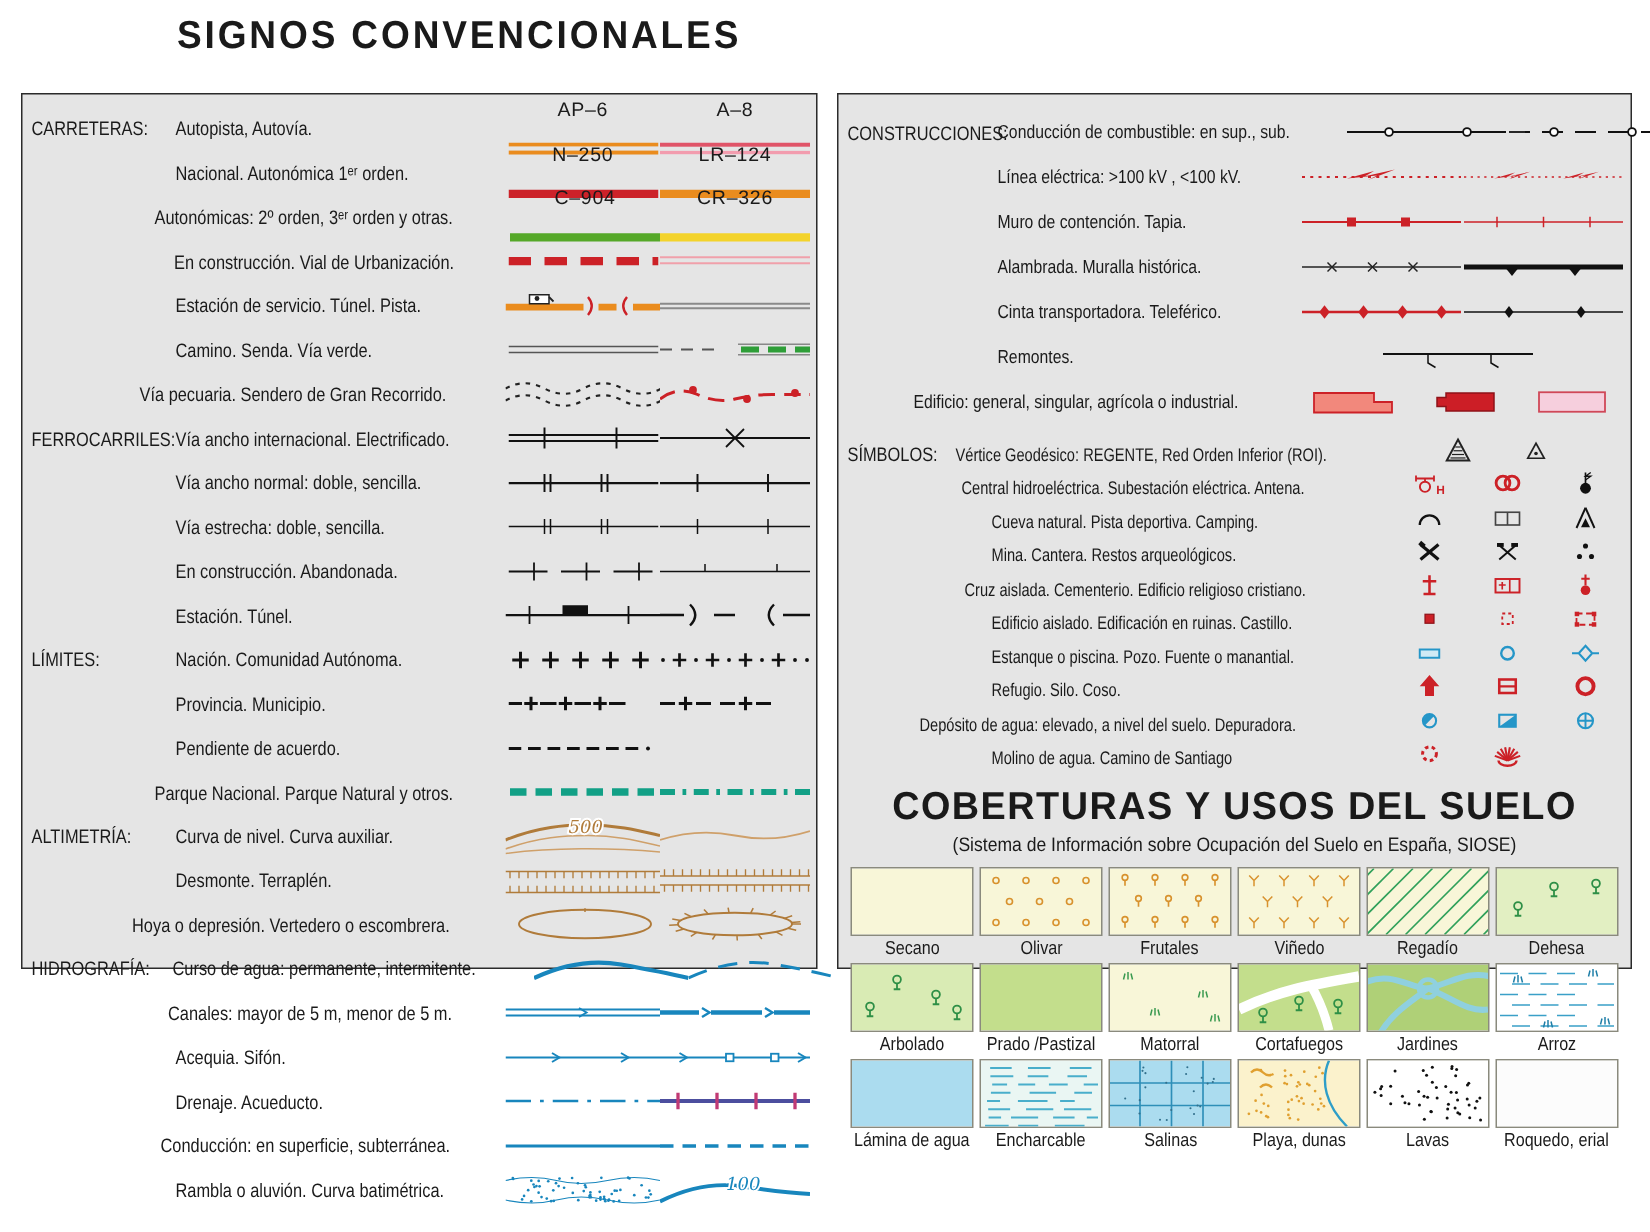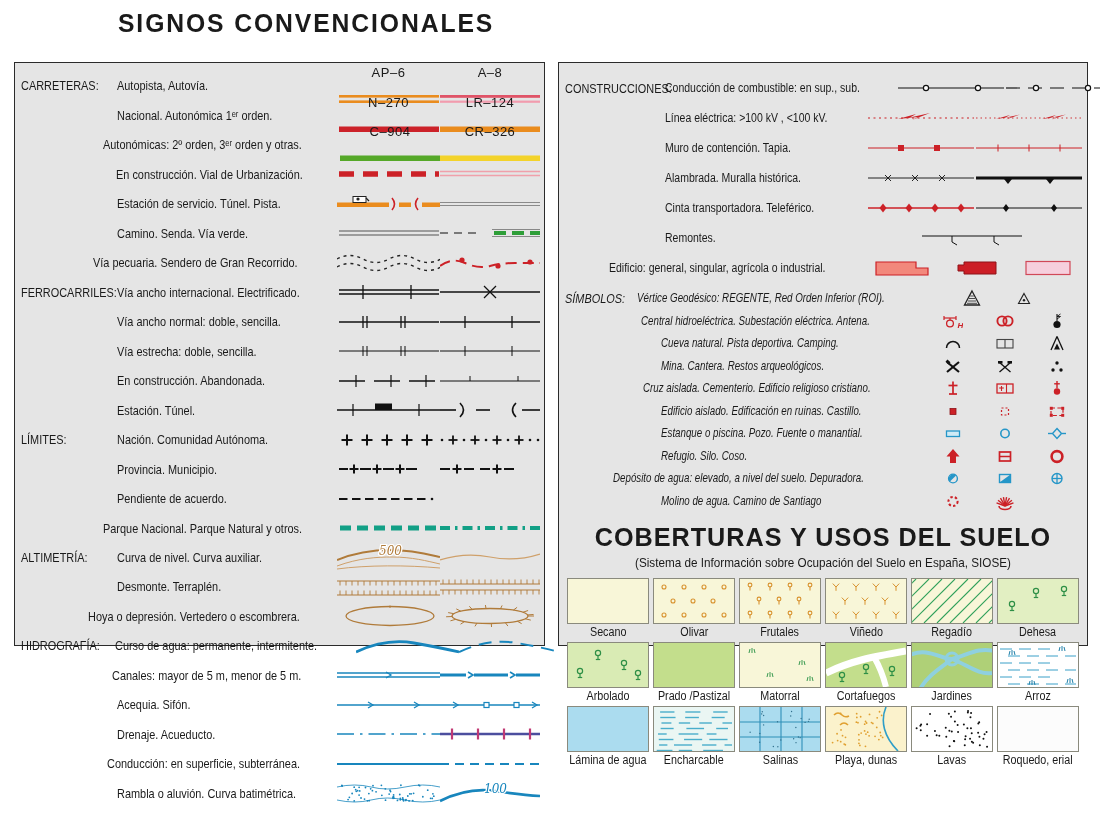--- a/index.html
+++ b/index.html
@@ -19,21 +19,21 @@
   .lrow .symc2{width:100px;}
   .road-code{font-size:13px;letter-spacing:.5px;line-height:12px;}
   
   #constr-rows{display:flex;flex-direction:column;padding:10px 4px 0 6px;}
   .crow{height:30px;display:flex;align-items:center;}
   .crow .sec{width:100px;}
   .crow .lbl{flex:1;font-size:12.5px;}
   .crow .syms{width:216px;display:flex;align-items:center;}
   .crow .symc{width:106px;display:flex;justify-content:center;}
   #simb-rows{display:flex;flex-direction:column;padding:4px 4px 0 6px;}
-  .srow{height:22.5px;display:flex;align-items:center;font-style:italic;}
+  .srow{height:22.5px;display:flex;align-items:flex-end;}
   .srow .sec{width:96px;}
   .srow .lbl{flex:1;font-size:12.2px;transform:scaleX(.80);}
   .srow .icons{width:156px;display:flex;}
   .srow .icell{width:52px;display:flex;justify-content:center;align-items:center;}
   
   #cob-title{margin-top:10px;text-align:center;font-size:26px;font-weight:bold;letter-spacing:1px;
              transform:scaleX(.97);transform-origin:50% 50%;white-space:nowrap;}
   #cob-sub{text-align:center;font-size:13px;margin-top:2px;white-space:nowrap;transform:scaleX(.9);transform-origin:50% 50%;}
   #grid{display:flex;flex-direction:column;padding:8px 5px 0 5px;}
   .grow{display:flex;justify-content:center;margin-bottom:3px;}
@@ -63,21 +63,21 @@
             <svg width="100" height="9" viewBox="0 0 100 9">
               <rect x="0" y="0" width="100" height="2.8" fill="#e05468" stroke="none" stroke-width="0"></rect>
               <rect x="0" y="5.6" width="100" height="2.2" fill="#f29cae" stroke="none" stroke-width="0"></rect>
             </svg>
           </div>
         </div>
         <div class="lrow">
           <div class="sec"></div>
           <div class="lbl">Nacional. Autonómica 1ᵉʳ orden.</div>
           <div class="symc">
-            <div class="road-code">N–270</div>
+            <div class="road-code">N–250</div>
             <svg width="100" height="9" viewBox="0 0 100 9">
               <rect x="0" y="1.5" width="100" height="5.5" fill="#cc2229" stroke="none" stroke-width="0"></rect>
             </svg>
           </div>
           <div class="symc symc2">
             <div class="road-code">LR–124</div>
             <svg width="100" height="9" viewBox="0 0 100 9">
               <rect x="0" y="1.5" width="100" height="5.5" fill="#ea8c1e" stroke="none" stroke-width="0"></rect>
             </svg>
           </div>

